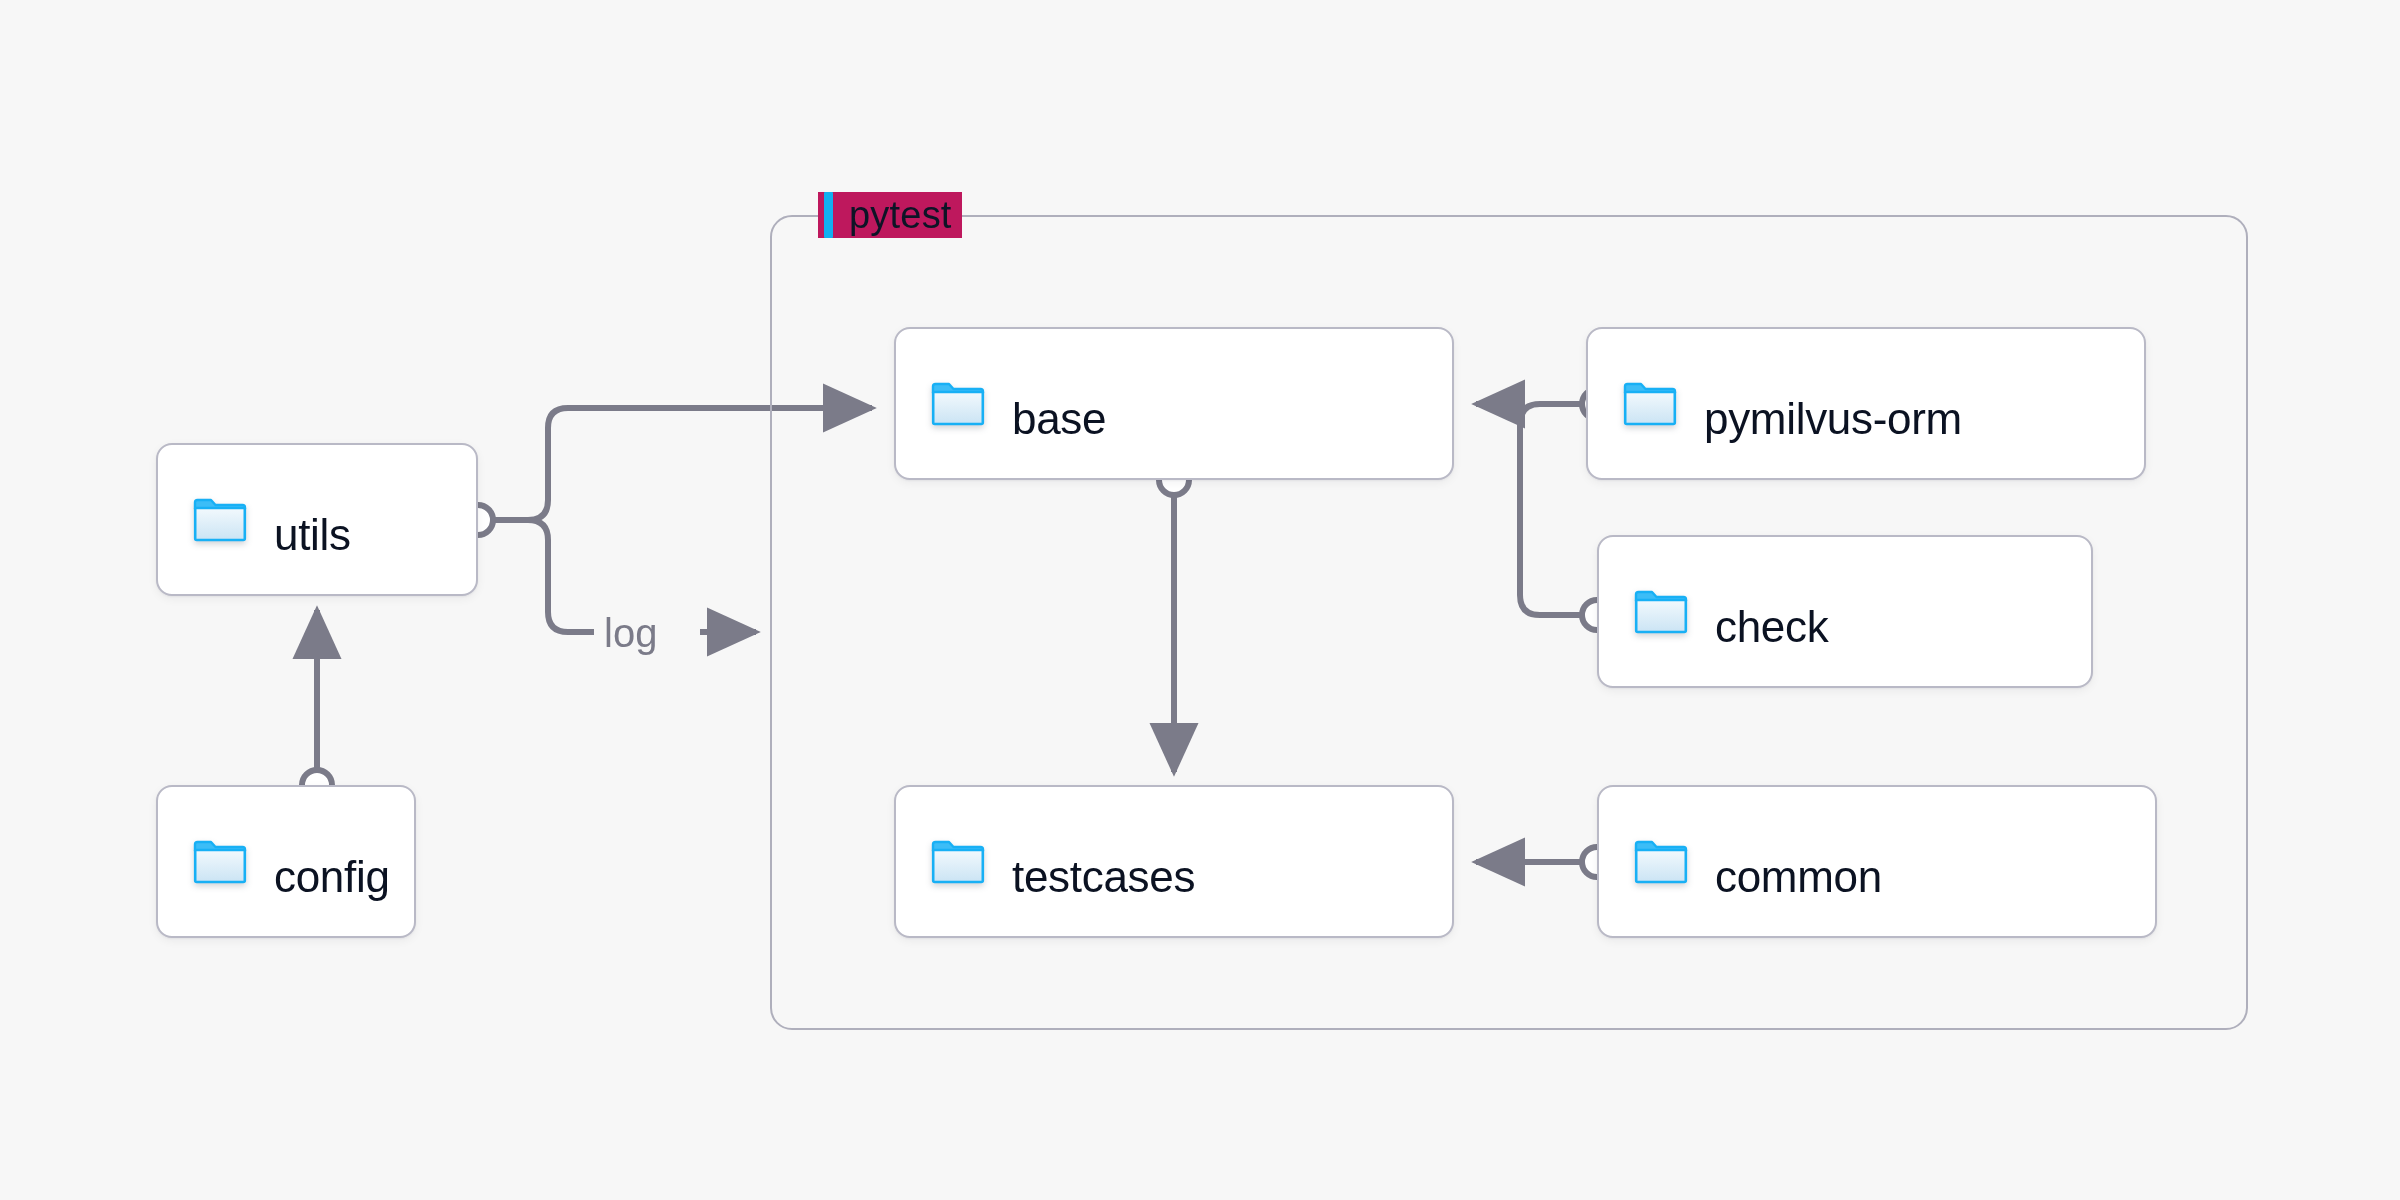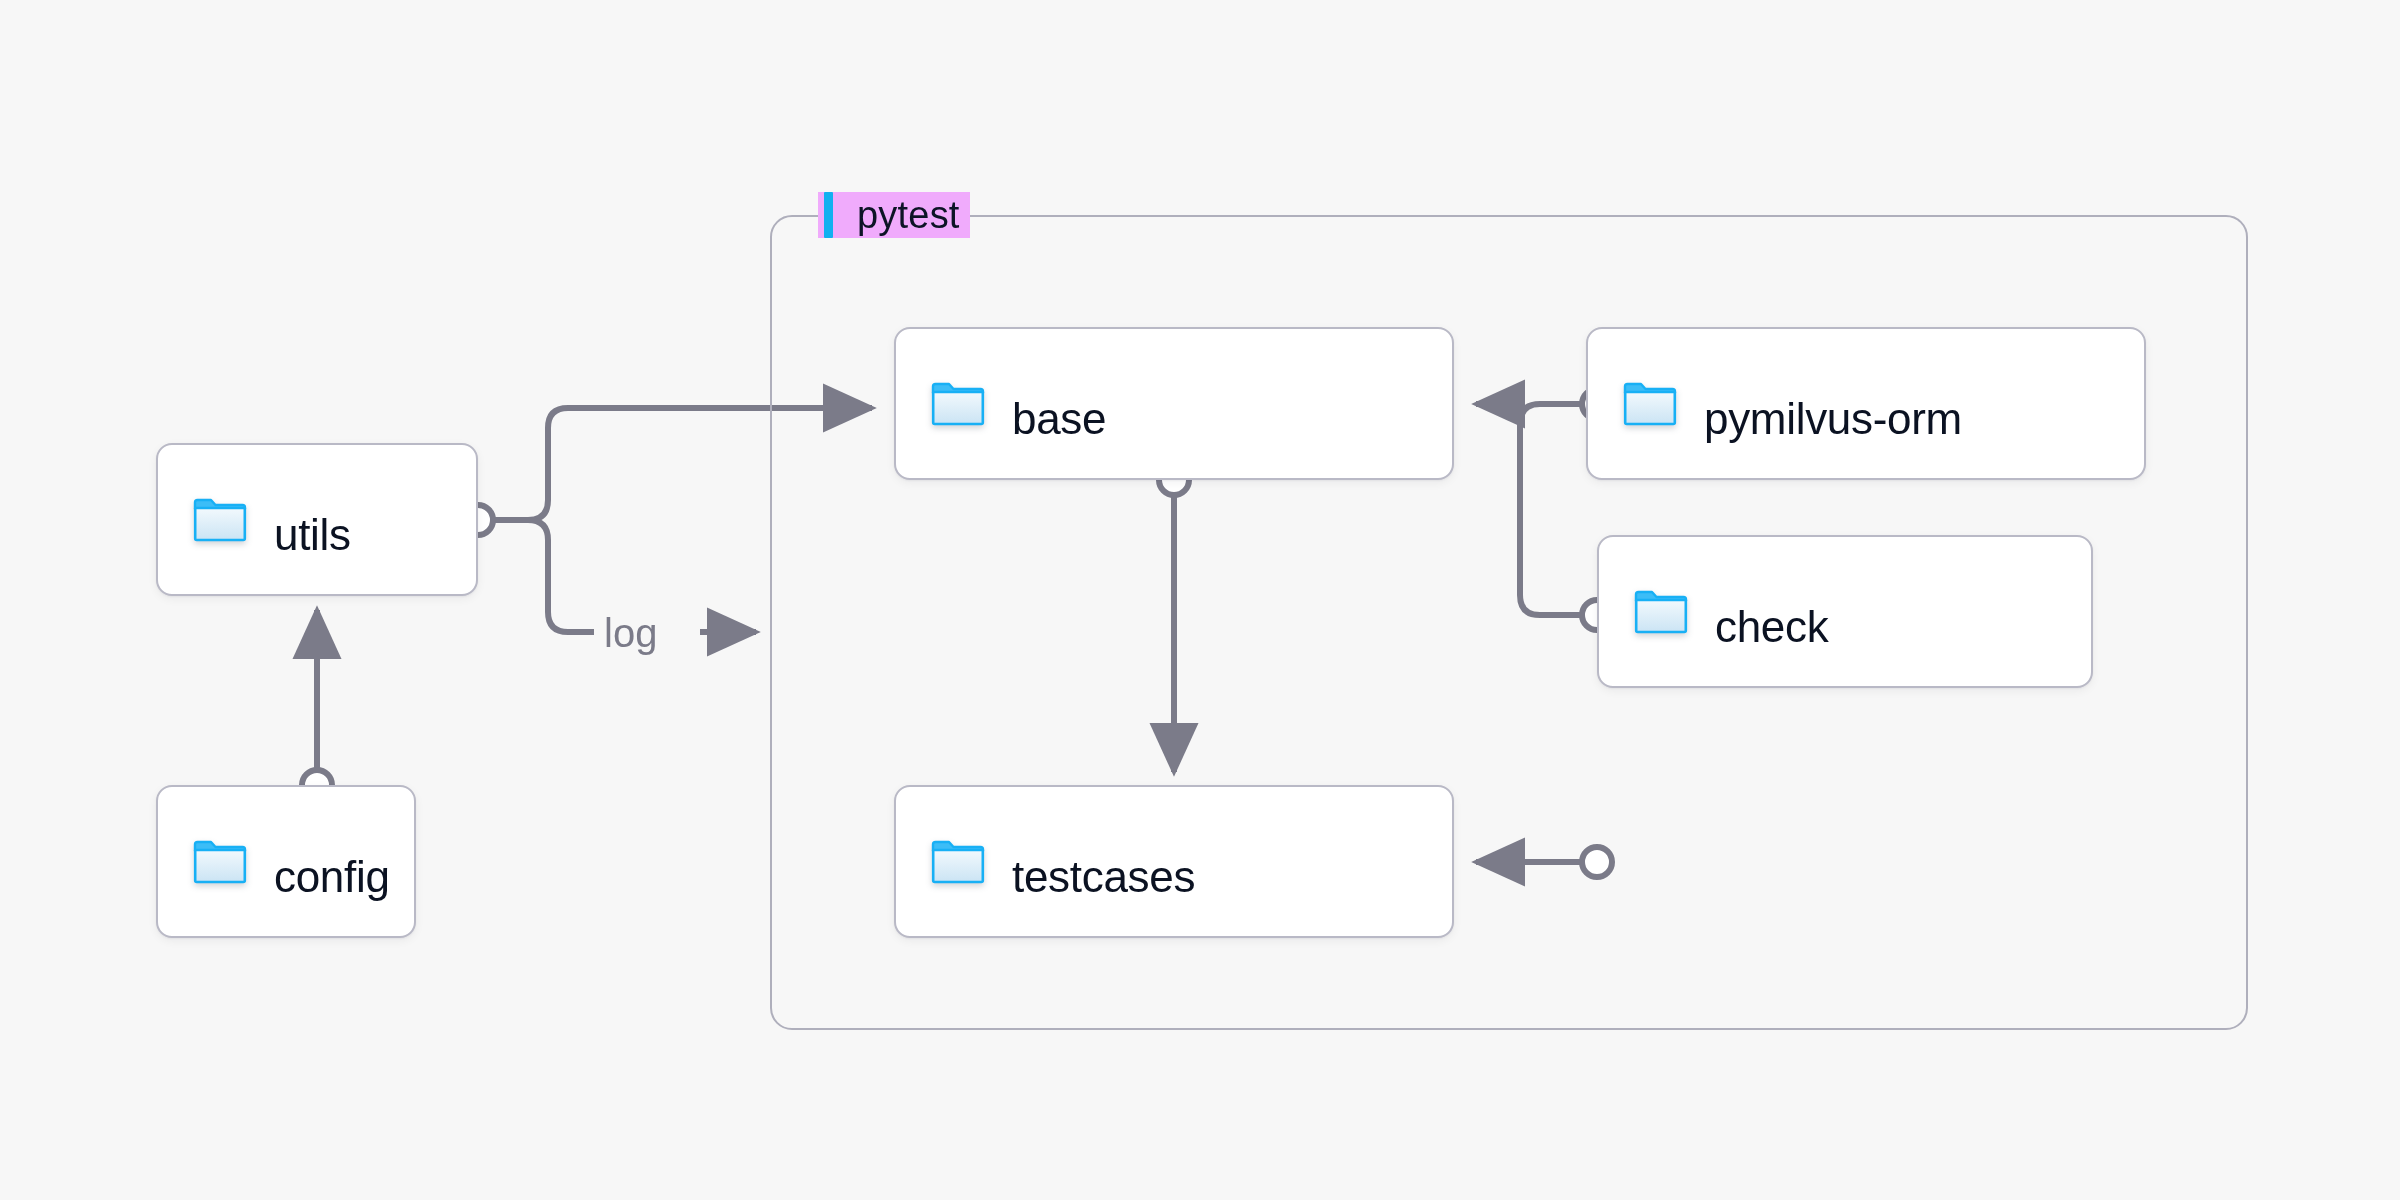--- a/index.html
+++ b/index.html
@@ -31,22 +31,22 @@
     position: absolute;
     border: 2px solid #afafbc;
     border-radius: 22px;
     background: transparent;
     box-sizing: border-box;
   }
   .group-label-wrap {
     position: absolute;
     display: flex;
     align-items: center;
-    gap: 24px;
-    background: #f0abfc;
+    gap: 16px;
+    background: #be185d;
     padding: 0 10px 0 6px;
     height: 46px;
   }
   .group-accent {
     width: 9px;
     height: 46px;
     background: #12b0f0;
     border-radius: 1px;
     flex: none;
   }
@@ -196,16 +196,23 @@
   </div>
 
   <div class="node" id="node-check" style="left: 1597px; top: 535px; width: 496px; height: 153px;">
     <svg class="folder-icon" viewBox="0 0 56 46">
       <path d="M3 9 L3 5.5 Q3 3 5.5 3 L19 3 L23.5 8 L50.5 8 Q53 8 53 10.5 L53 12 L3 12 Z" fill="#3cbdf7" stroke="#18b0f5" stroke-width="2.4" stroke-linejoin="round"></path>
       <path d="M3.2 11 L52.8 11 L52.8 41.5 Q52.8 43 51.3 43 L4.7 43 Q3.2 43 3.2 41.5 Z" fill="url(#folderGrad)" stroke="#18b0f5" stroke-width="2.6" stroke-linejoin="round"></path>
     </svg>
     <span class="node-label">check</span>
   </div>
 
+  <div class="node" id="node-common" style="left: 1597px; top: 785px; width: 560px; height: 153px;">
+    <svg class="folder-icon" viewBox="0 0 56 46">
+      <path d="M3 9 L3 5.5 Q3 3 5.5 3 L19 3 L23.5 8 L50.5 8 Q53 8 53 10.5 L53 12 L3 12 Z" fill="#3cbdf7" stroke="#18b0f5" stroke-width="2.4" stroke-linejoin="round"></path>
+      <path d="M3.2 11 L52.8 11 L52.8 41.5 Q52.8 43 51.3 43 L4.7 43 Q3.2 43 3.2 41.5 Z" fill="url(#folderGrad)" stroke="#18b0f5" stroke-width="2.6" stroke-linejoin="round"></path>
+    </svg>
+    <span class="node-label">common</span>
+  </div>
 
   <div class="edge-label" id="edge-label-log" style="left: 604px; top: 613px;">log</div>
 
 </div>
 
 </body></html>

